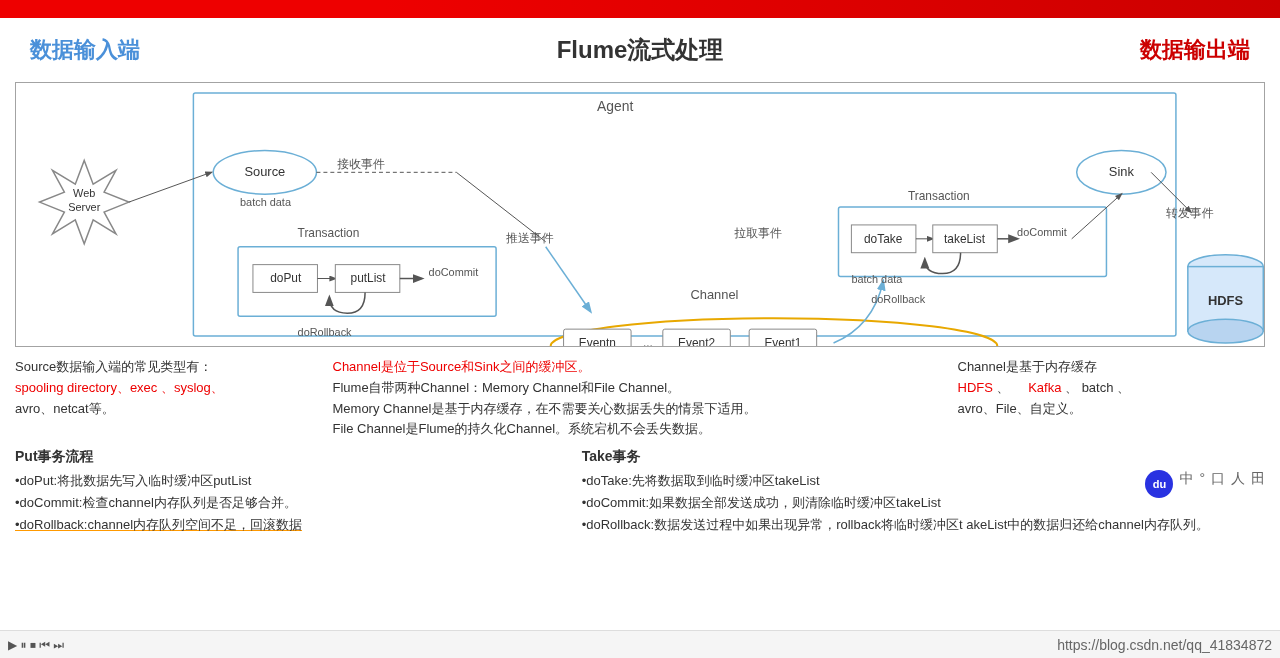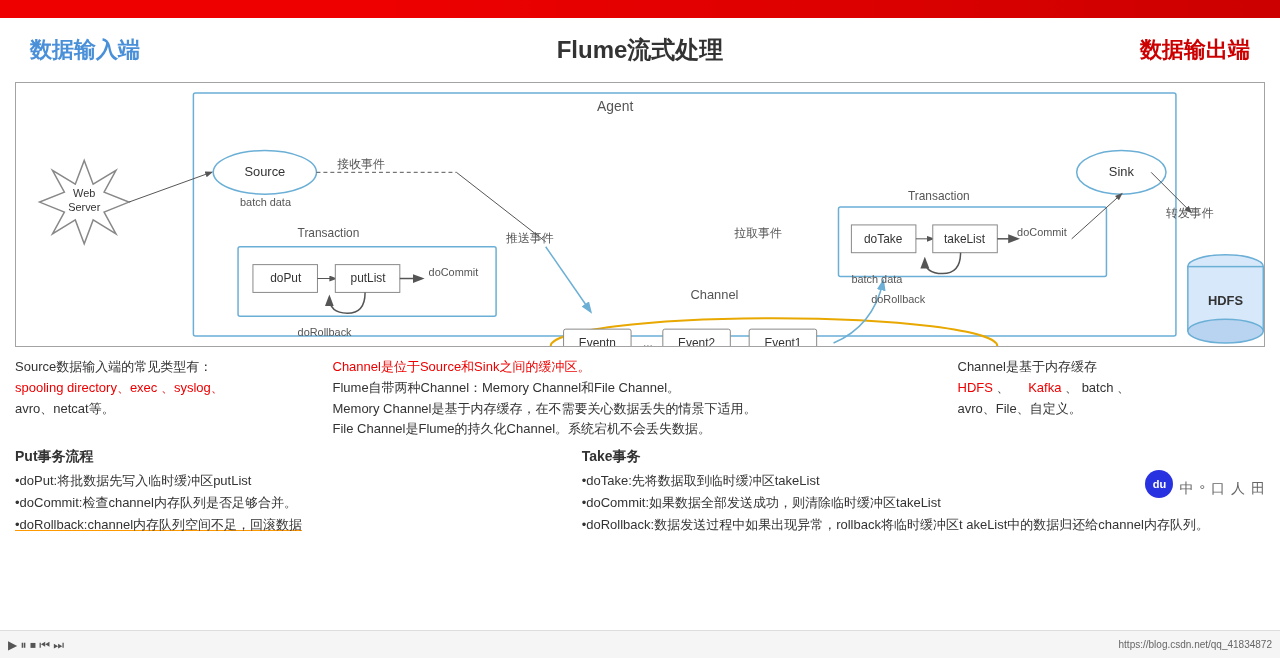--- a/index.html
+++ b/index.html
@@ -106,21 +106,21 @@
       font-size: 12px;
       color: #555;
     }
 
     
     #top-right-tools {
       position: absolute;
       right: 15px;
       bottom: 160px;
       display: flex;
-      align-items: flex-end;
+      align-items: flex-start;
       gap: 6px;
       font-size: 12px;
       color: #555;
       margin-top: 17px;
     }
     .baidu-icon {
       width: 28px;
       height: 28px;
       border-radius: 50%;
       background: #2932e1;
@@ -314,14 +314,14 @@
   <span class="tool-icon">°</span>
   <span class="tool-icon">口</span>
   <span class="tool-icon">人</span>
   <span class="tool-icon">田</span>
 </div>
 
 <div id="bottom-toolbar">
   <div>
     <span>▶ ⏸ ⏹ ⏮ ⏭</span>
   </div>
-  <div style="color:#666; font-size:10px;">https://blog.csdn.net/qq_41834872</div>
+  <div style="color:#666; font-size:14px;">https://blog.csdn.net/qq_41834872</div>
 </div>
 
 </body></html>

